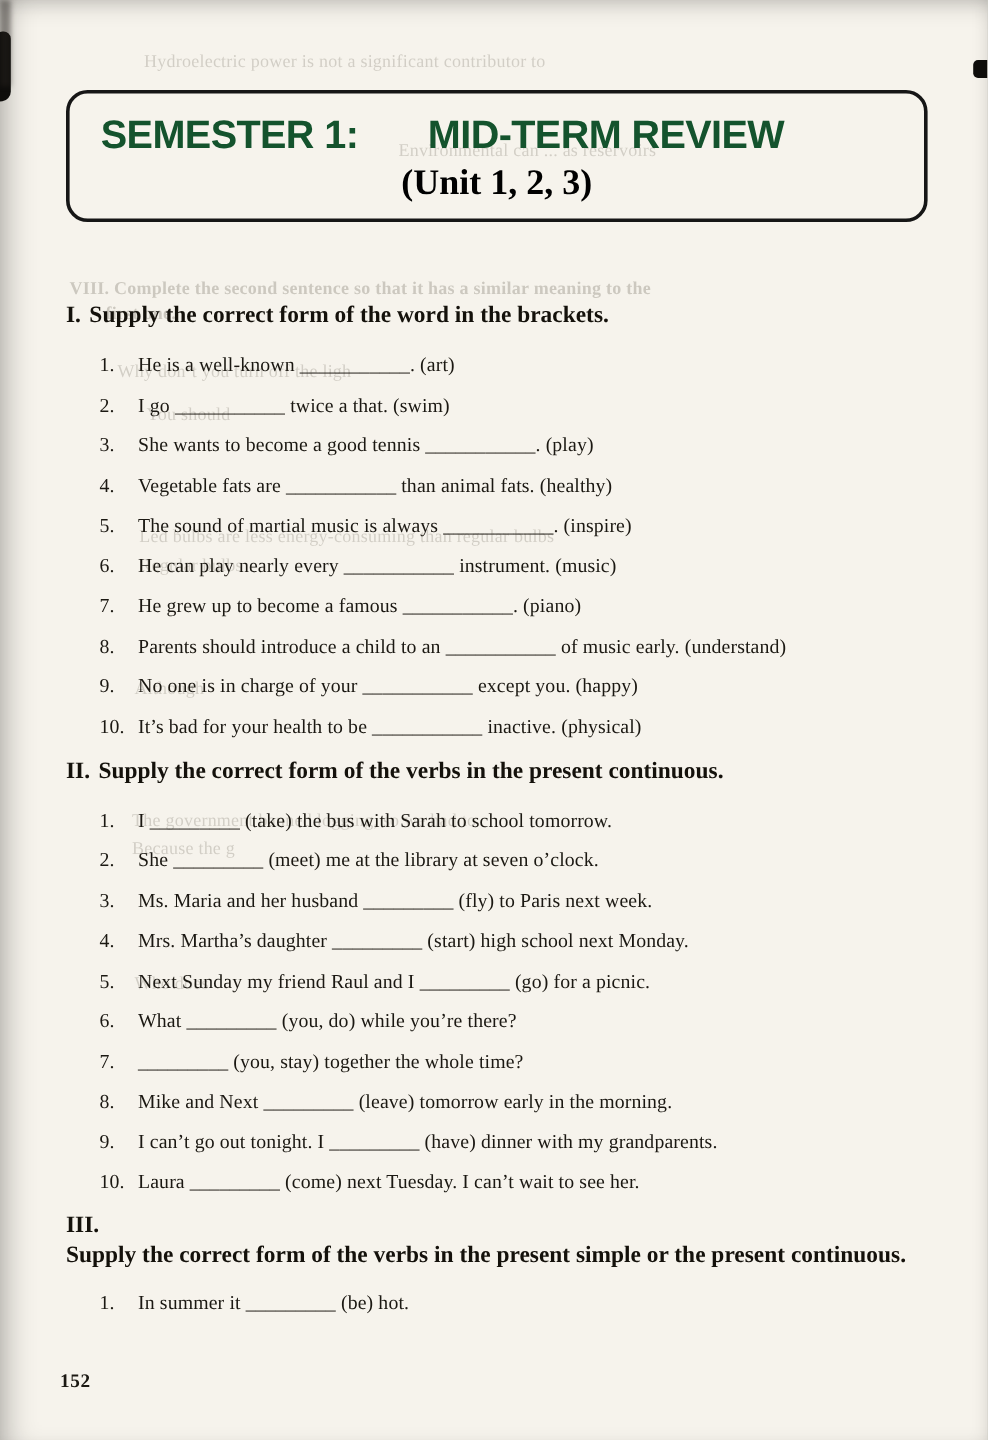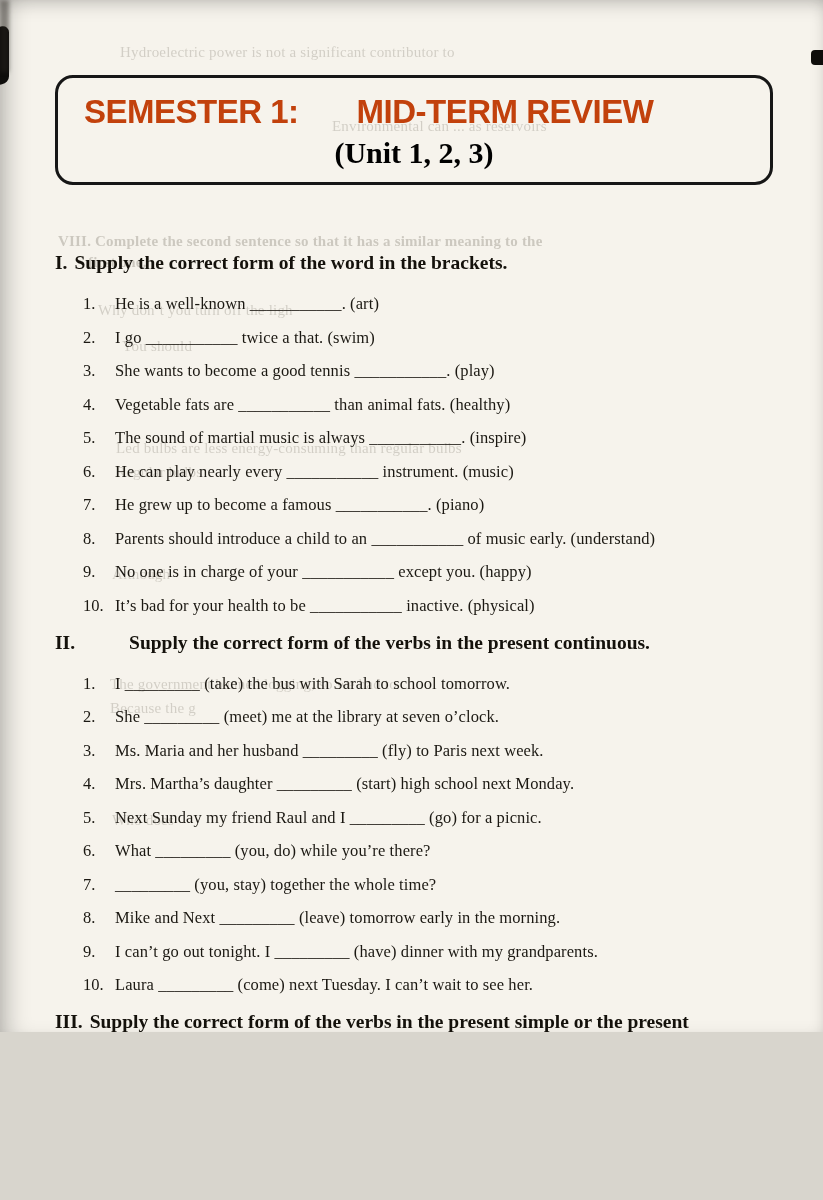--- a/index.html
+++ b/index.html
@@ -1,18 +1,18 @@
 <!DOCTYPE html>
 <html><head>
 <meta charset="utf-8">
 <style>
   html,body{margin:0;padding:0;background:#d8d5cd;}
   .page{
     position:relative;
-    width:823px;height:1032px;
+    width:823px;height:1200px;
     margin:0 auto;
     background:#f6f3ec;
     color:#1b1812;
     font-family:"Liberation Serif", serif;
     overflow:hidden;
     box-shadow:inset 20px 0 26px -16px rgba(0,0,0,.30),
                inset 0 16px 20px -14px rgba(0,0,0,.22),
                inset -10px 0 18px -14px rgba(0,0,0,.18);
     text-decoration:underline;
   }
@@ -36,35 +36,35 @@
   
   .title-box{
     position:absolute;left:55px;top:75px;width:672px;
     border:3px solid #161616;border-radius:18px;
     padding:15px 20px 12px;
   }
   .title-line{
     display:flex;gap:58px;align-items:baseline;
     padding-left:6px;
     font-family:"Liberation Sans", sans-serif;
-    font-weight:800;font-size:33px;letter-spacing:-.5px;color:#c2410c;
+    font-weight:800;font-size:33px;letter-spacing:-.5px;color:#14532d;
     white-space:nowrap;
   }
   .title-sub{
     text-align:center;font-weight:bold;font-size:30px;margin-top:5px;color:#000000;
   }
   
   .content{position:absolute;left:55px;top:250px;width:728px;}
   .section-heading{
     display:flex;margin:0 0 18px;padding:0;
     font-size:19.5px;line-height:25px;font-weight:bold;color:#14110b;
   }
   .section-heading .snum{flex:none;margin-right:7px;}
-  .sec2{margin-top:14px;gap:47px;}
-  .sec3{margin-top:14px;margin-bottom:0;}
+  .sec2{margin-top:14px;}
+  .sec3{margin-top:14px;margin-bottom:16px;flex-direction:column;}
   .items{list-style:none;margin:0 0 14px 28px;padding:0;}
   .items li{
     display:grid;grid-template-columns:32px 1fr;
     font-size:16.5px;line-height:21px;margin-bottom:12.5px;
   }
   .items .inum{color:#1b1812;}
   .items .itext{letter-spacing:.1px;}
   .page-num{
     position:absolute;left:50px;top:1143px;
     font-weight:bold;font-size:16px;letter-spacing:.5px;

